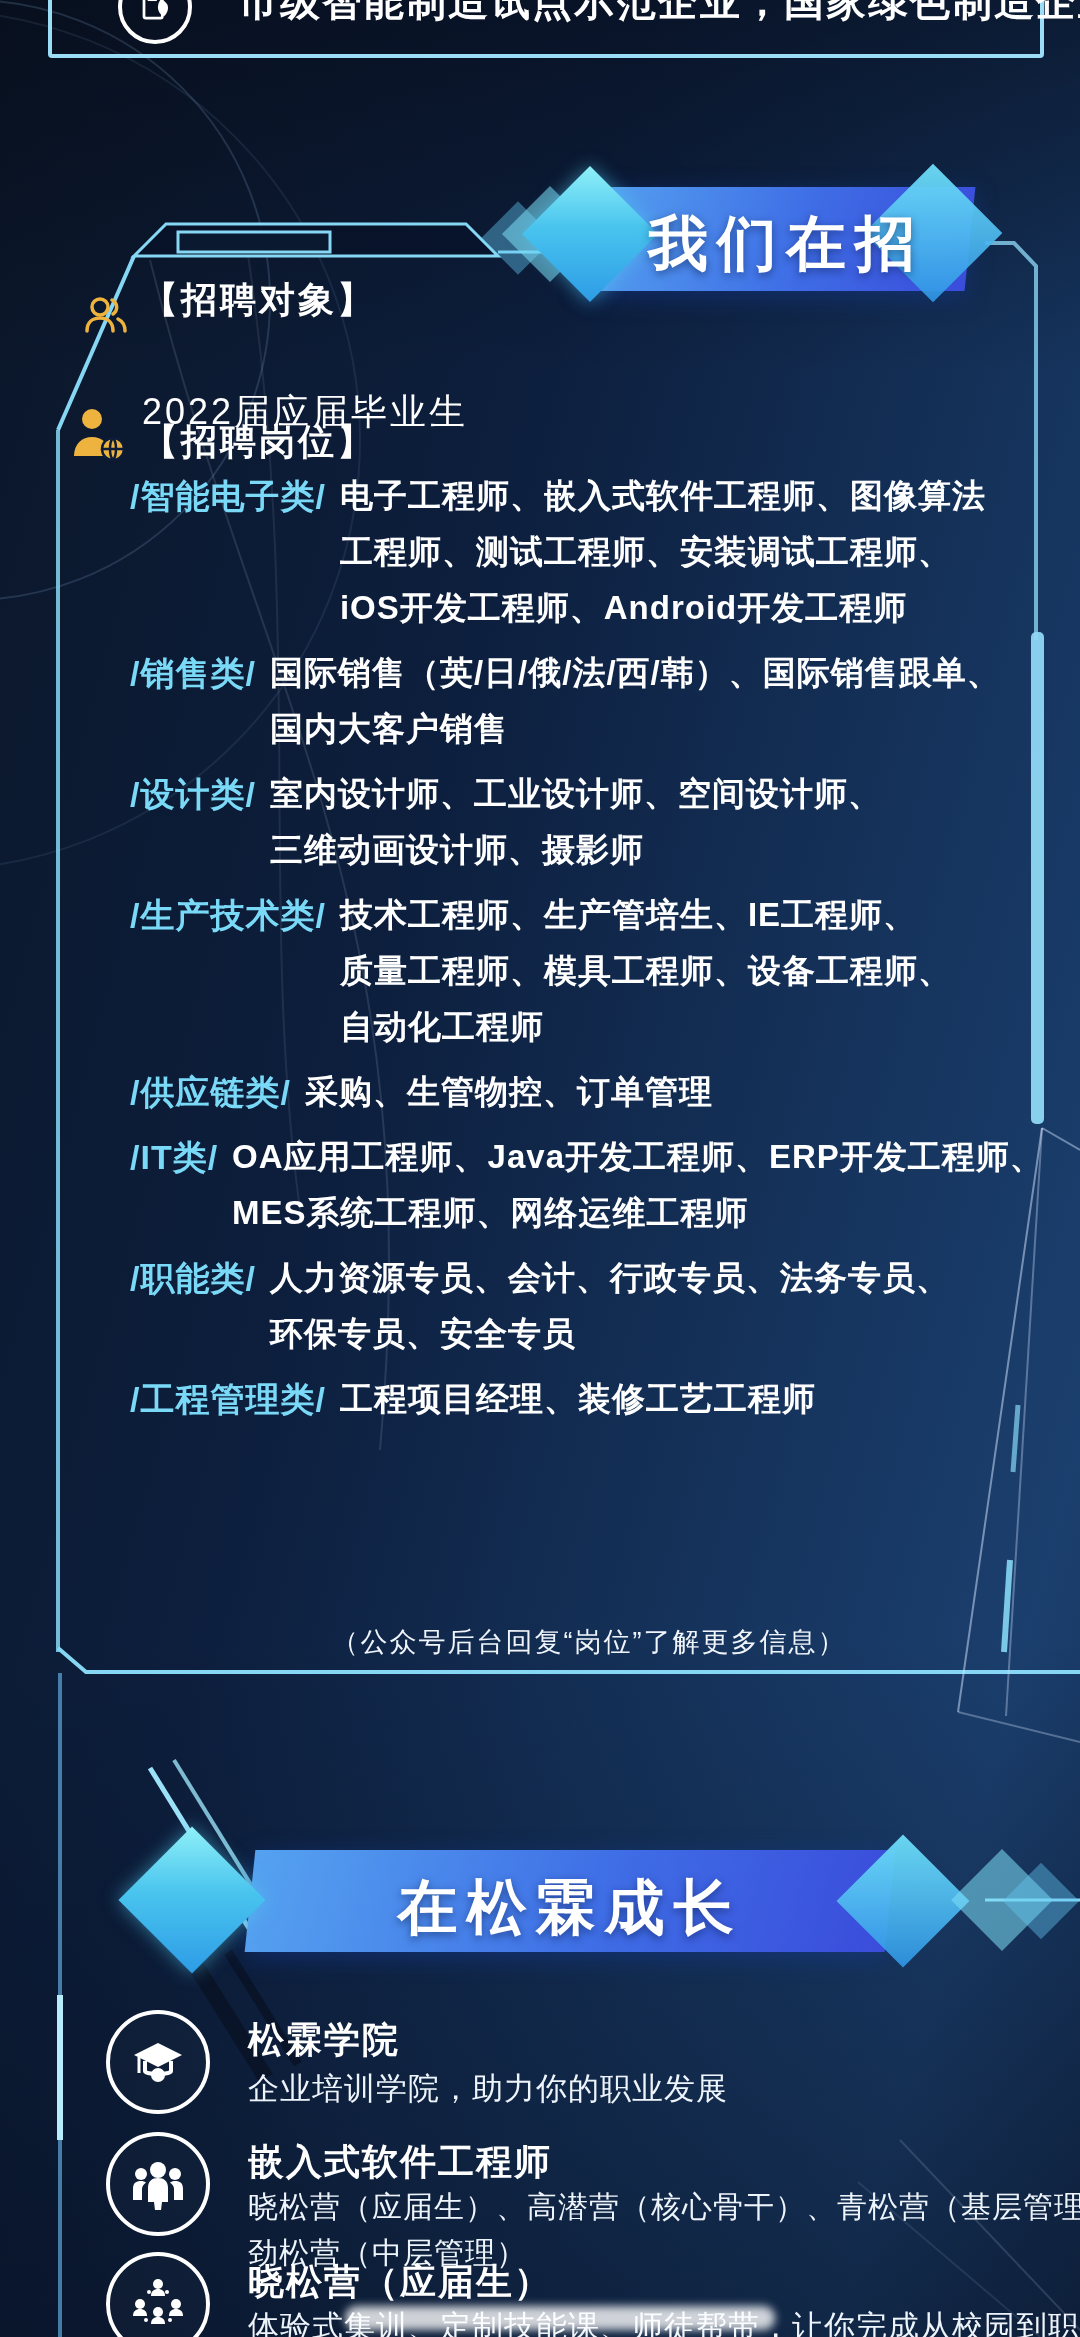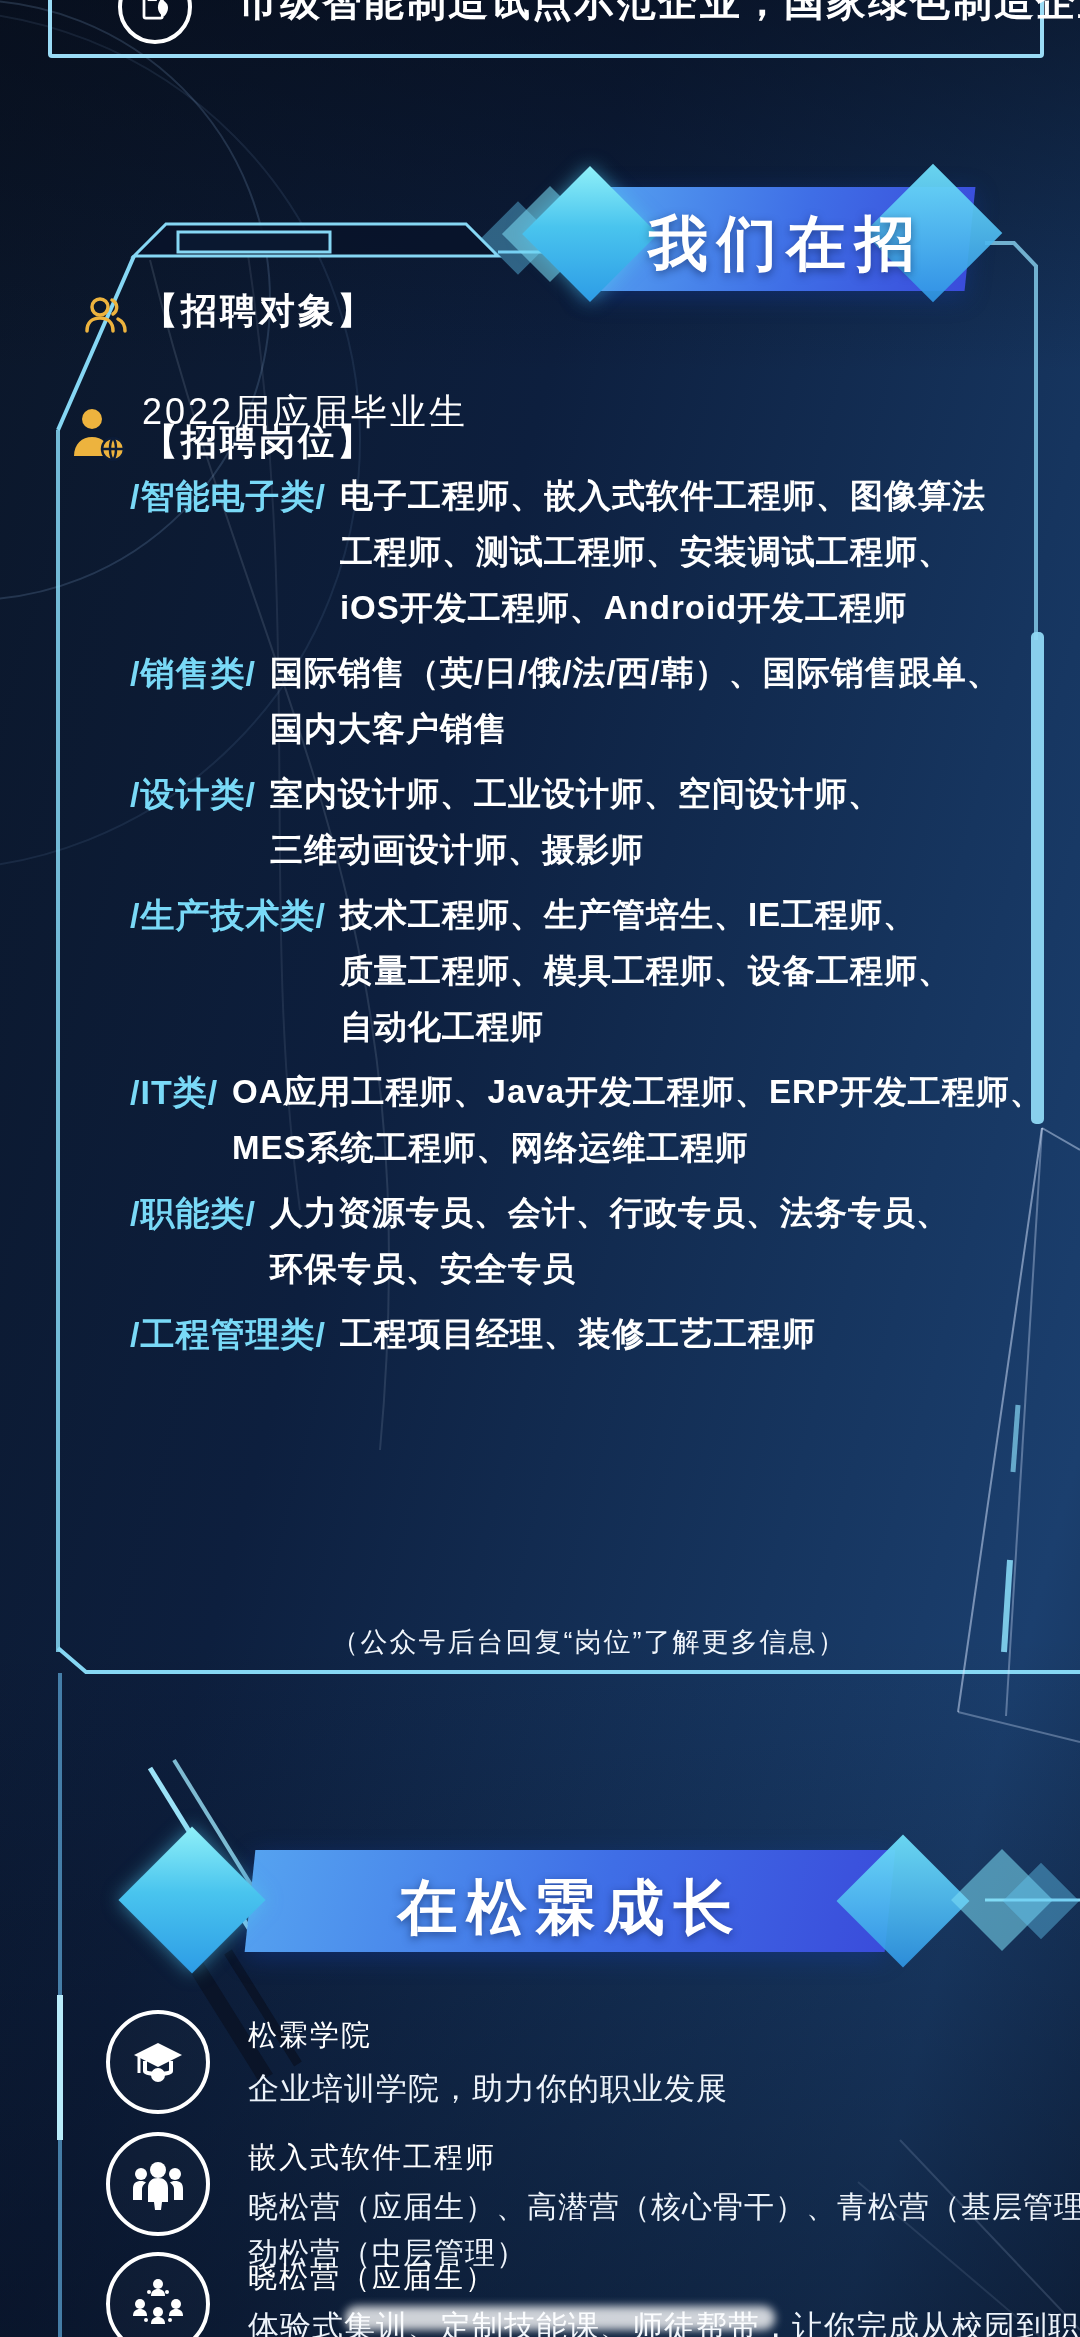--- a/index.html
+++ b/index.html
@@ -34,21 +34,21 @@
   
   .job-list{left:130px;top:468px;width:918px;}
   .job-row{display:flex;align-items:flex-start;margin-bottom:9px;}
   .job-label{color:#79d9f7;font-weight:bold;font-size:34px;line-height:56px;margin-right:14px;white-space:nowrap;letter-spacing:1px;}
   .job-lines{font-size:33px;line-height:56px;font-weight:600;letter-spacing:1px;color:#ffffff;}
   .role-line{white-space:nowrap;}
   .job-note{margin-top:16px;text-align:center;font-size:27px;letter-spacing:2px;color:#f0f5fb;}
 
   
   .g-circle{width:104px;height:104px;border:4px solid #fff;border-radius:50%;box-sizing:border-box;display:flex;align-items:center;justify-content:center;background:rgba(255,255,255,.02);}
-  .g-title{font-size:29px;font-weight:normal;letter-spacing:2px;white-space:nowrap;}
+  .g-title{font-size:36px;font-weight:bold;letter-spacing:2px;white-space:nowrap;}
   .g-desc{font-size:31px;letter-spacing:1px;color:#eef4fb;white-space:nowrap;text-align:center;}
   .g-desc-multi{font-size:30px;line-height:46px;letter-spacing:1px;color:#eef4fb;}
   .g-desc-multi div{white-space:nowrap;}
 
   .smudge{left:345px;top:2306px;width:430px;height:24px;background:rgba(255,255,255,.8);border-radius:12px;filter:blur(4px);}
 
   svg.deco{position:absolute;inset:0;pointer-events:none;}
   .icon-svg{display:block;}
 </style>
 </head>
@@ -112,21 +112,21 @@
   <div class="abs banner-text" style="left:606px;top:204px;width:360px;">我们在招</div>
 
   <div class="abs" style="left:82px;top:292px;width:48px;height:48px;">
     <svg class="icon-svg" width="48" height="48" viewBox="0 0 48 48" fill="none" stroke="#edb33e" stroke-width="3.5" stroke-linecap="round">
       <circle cx="18" cy="15" r="8"></circle>
       <path d="M5 39c0-9 6-13 13-13s13 4 13 13"></path>
       <path d="M30 8a8 8 0 0 1 1 14"></path>
       <path d="M36 27c4 2 7 6 7 12"></path>
     </svg>
   </div>
-  <div class="abs h-heading" style="left:142px;top:287px;">【招聘对象】</div>
+  <div class="abs h-heading" style="left:142px;top:276px;">【招聘对象】</div>
   <div class="abs h-value" style="left:142px;top:340px;margin-top:48px;">2022届应届毕业生</div>
 
   <div class="abs" style="left:66px;top:404px;width:64px;height:62px;">
     <svg class="icon-svg" width="64" height="62" viewBox="0 0 64 62">
       <circle cx="26" cy="15" r="10" fill="#edb33e"></circle>
       <path d="M8 52c0-12 8-19 18-19s18 7 18 19z" fill="#edb33e"></path>
       <g>
         <circle cx="47" cy="45" r="11" fill="#edb33e" stroke="#0c1c38" stroke-width="2.5"></circle>
         <path d="M36 45h22 M47 34c4 4 4 18 0 22 M47 34c-4 4-4 18 0 22" fill="none" stroke="#0c1c38" stroke-width="2.5"></path>
       </g>
@@ -157,20 +157,26 @@
           <div class="role-line">室内设计师、工业设计师、空间设计师、</div>
           <div class="role-line">三维动画设计师、摄影师</div>
         </div>
     </div>
       <div class="job-row">
       <span class="job-label">/生产技术类/</span>
       <div class="job-lines">
           <div class="role-line">技术工程师、生产管培生、IE工程师、</div>
           <div class="role-line">质量工程师、模具工程师、设备工程师、</div>
           <div class="role-line">自动化工程师</div>
+        </div>
+    </div>
+      <div class="job-row">
+      <span class="job-label">/供应链类/</span>
+      <div class="job-lines">
+          <div class="role-line">采购、生管物控、订单管理</div>
         </div>
     </div>
       <div class="job-row">
       <span class="job-label">/IT类/</span>
       <div class="job-lines">
           <div class="role-line">OA应用工程师、Java开发工程师、ERP开发工程师、</div>
           <div class="role-line">MES系统工程师、网络运维工程师</div>
         </div>
     </div>
       <div class="job-row">

